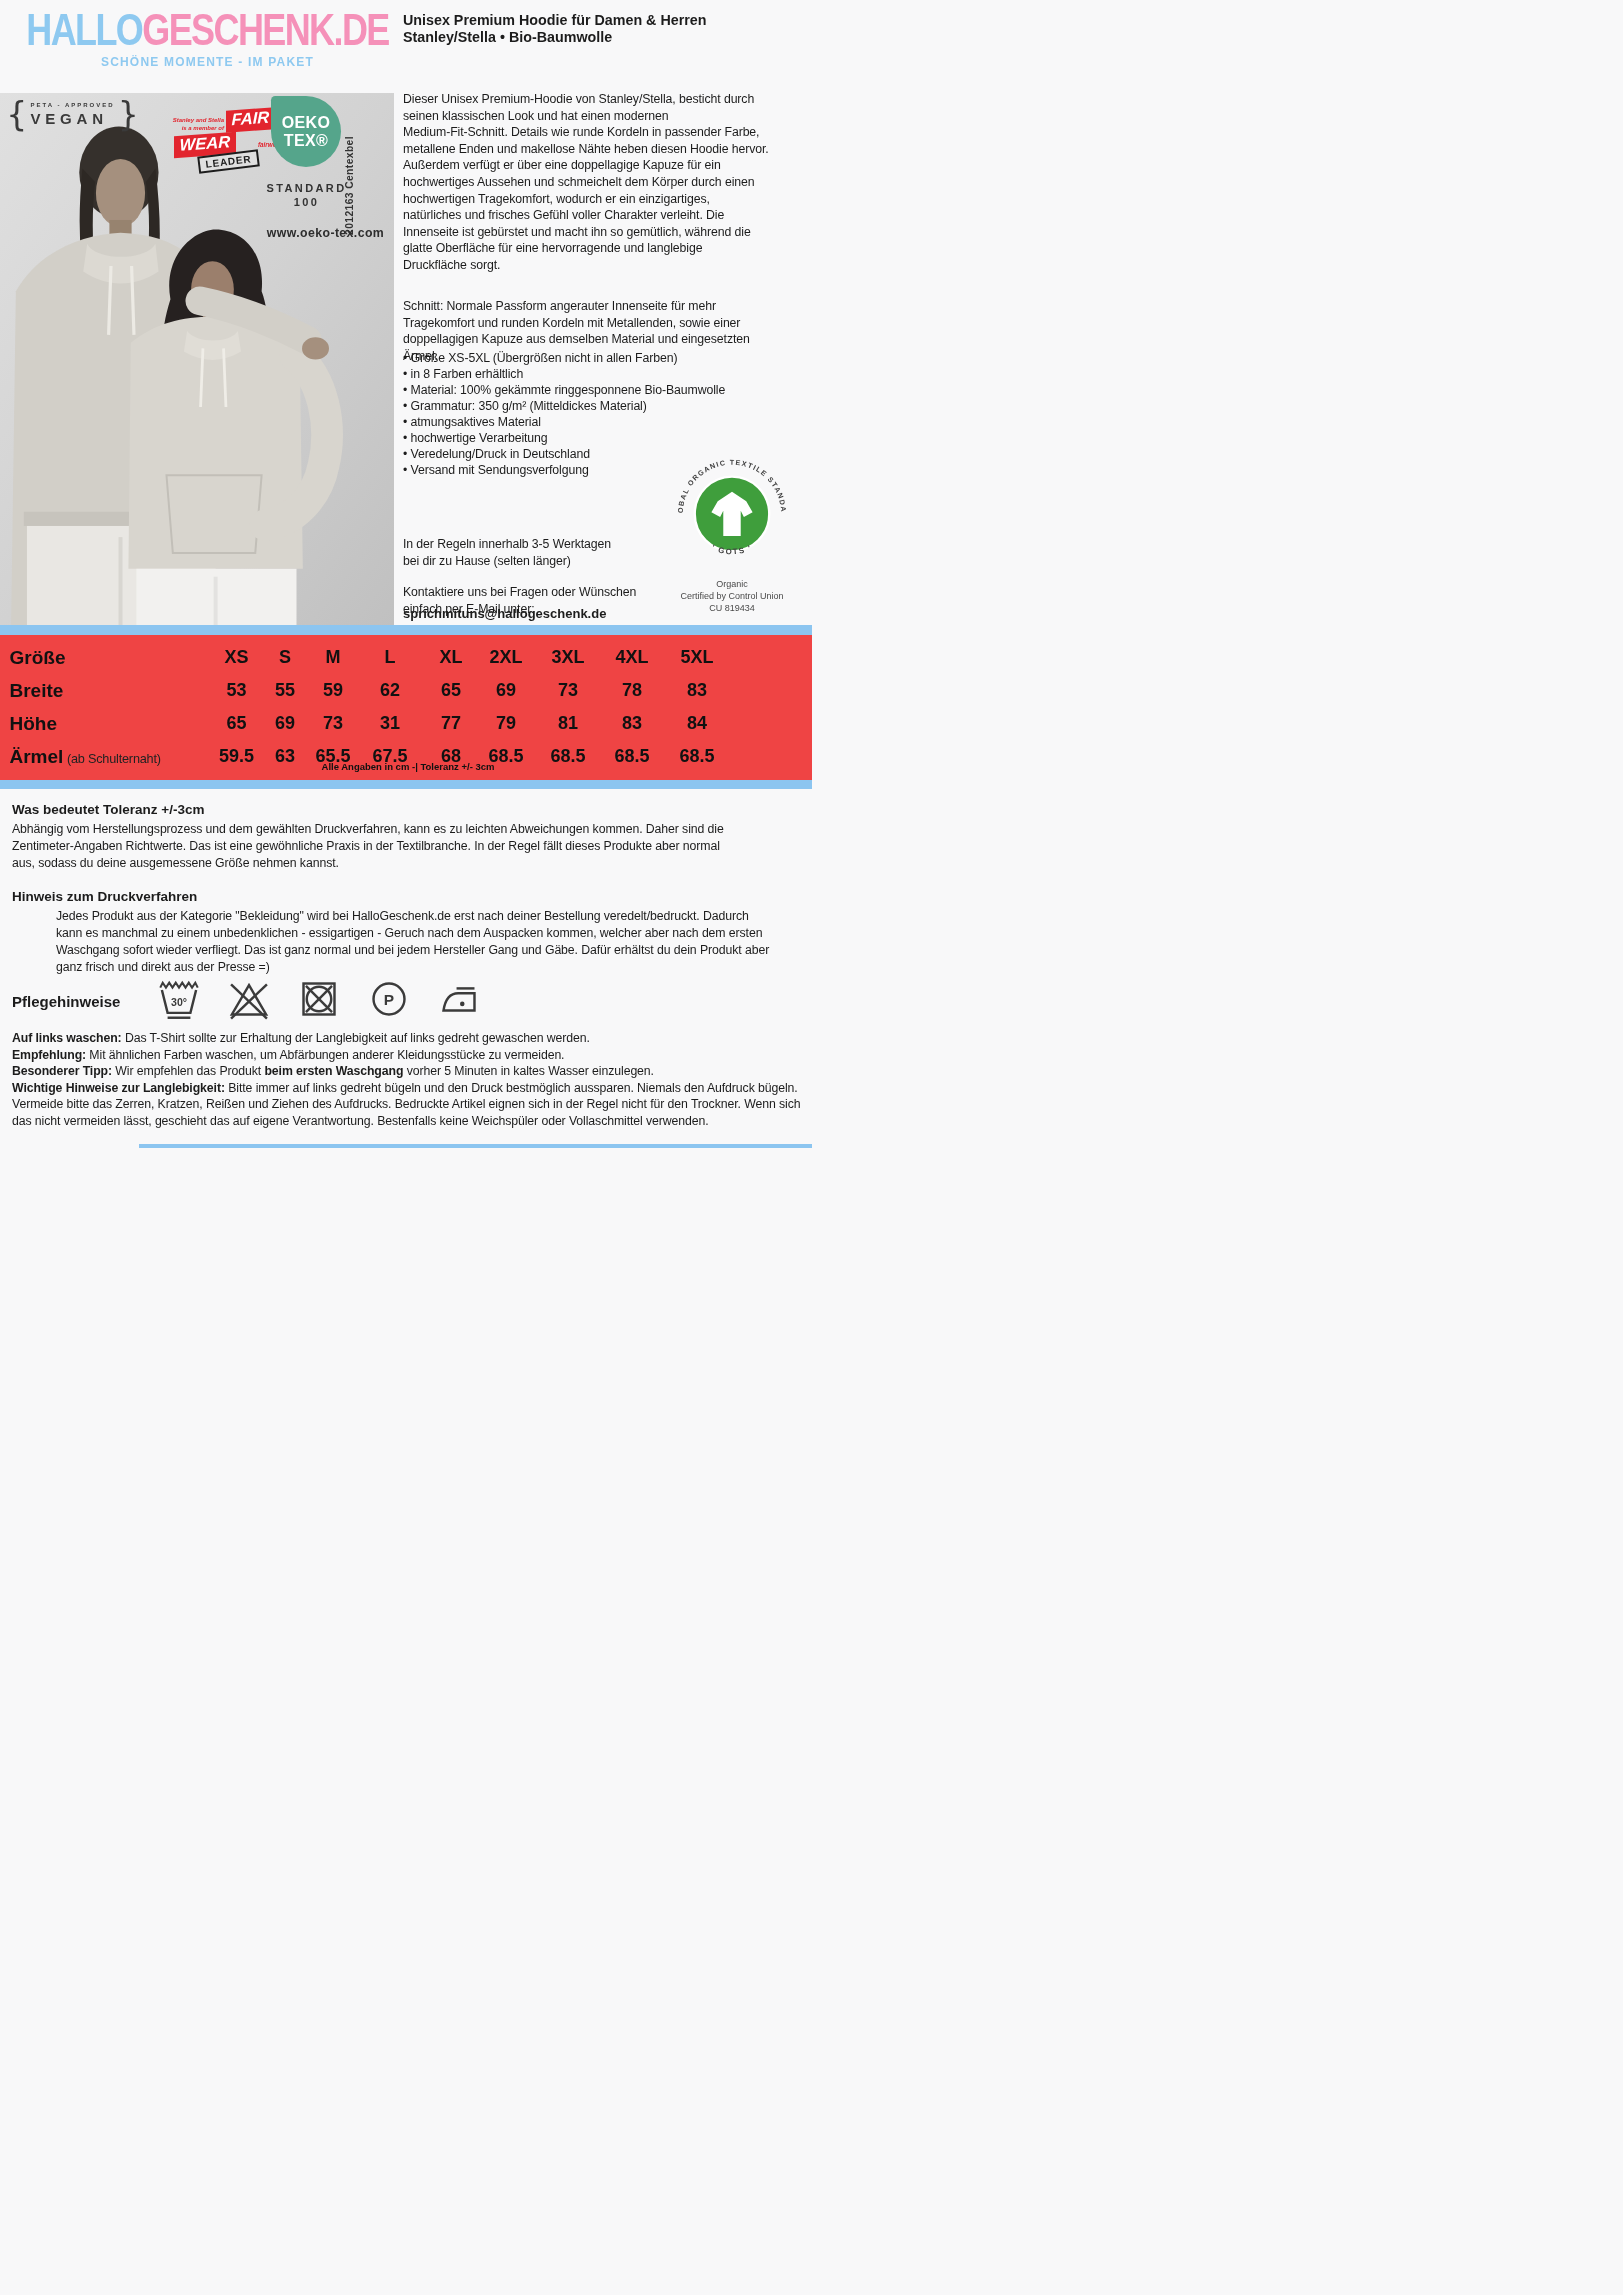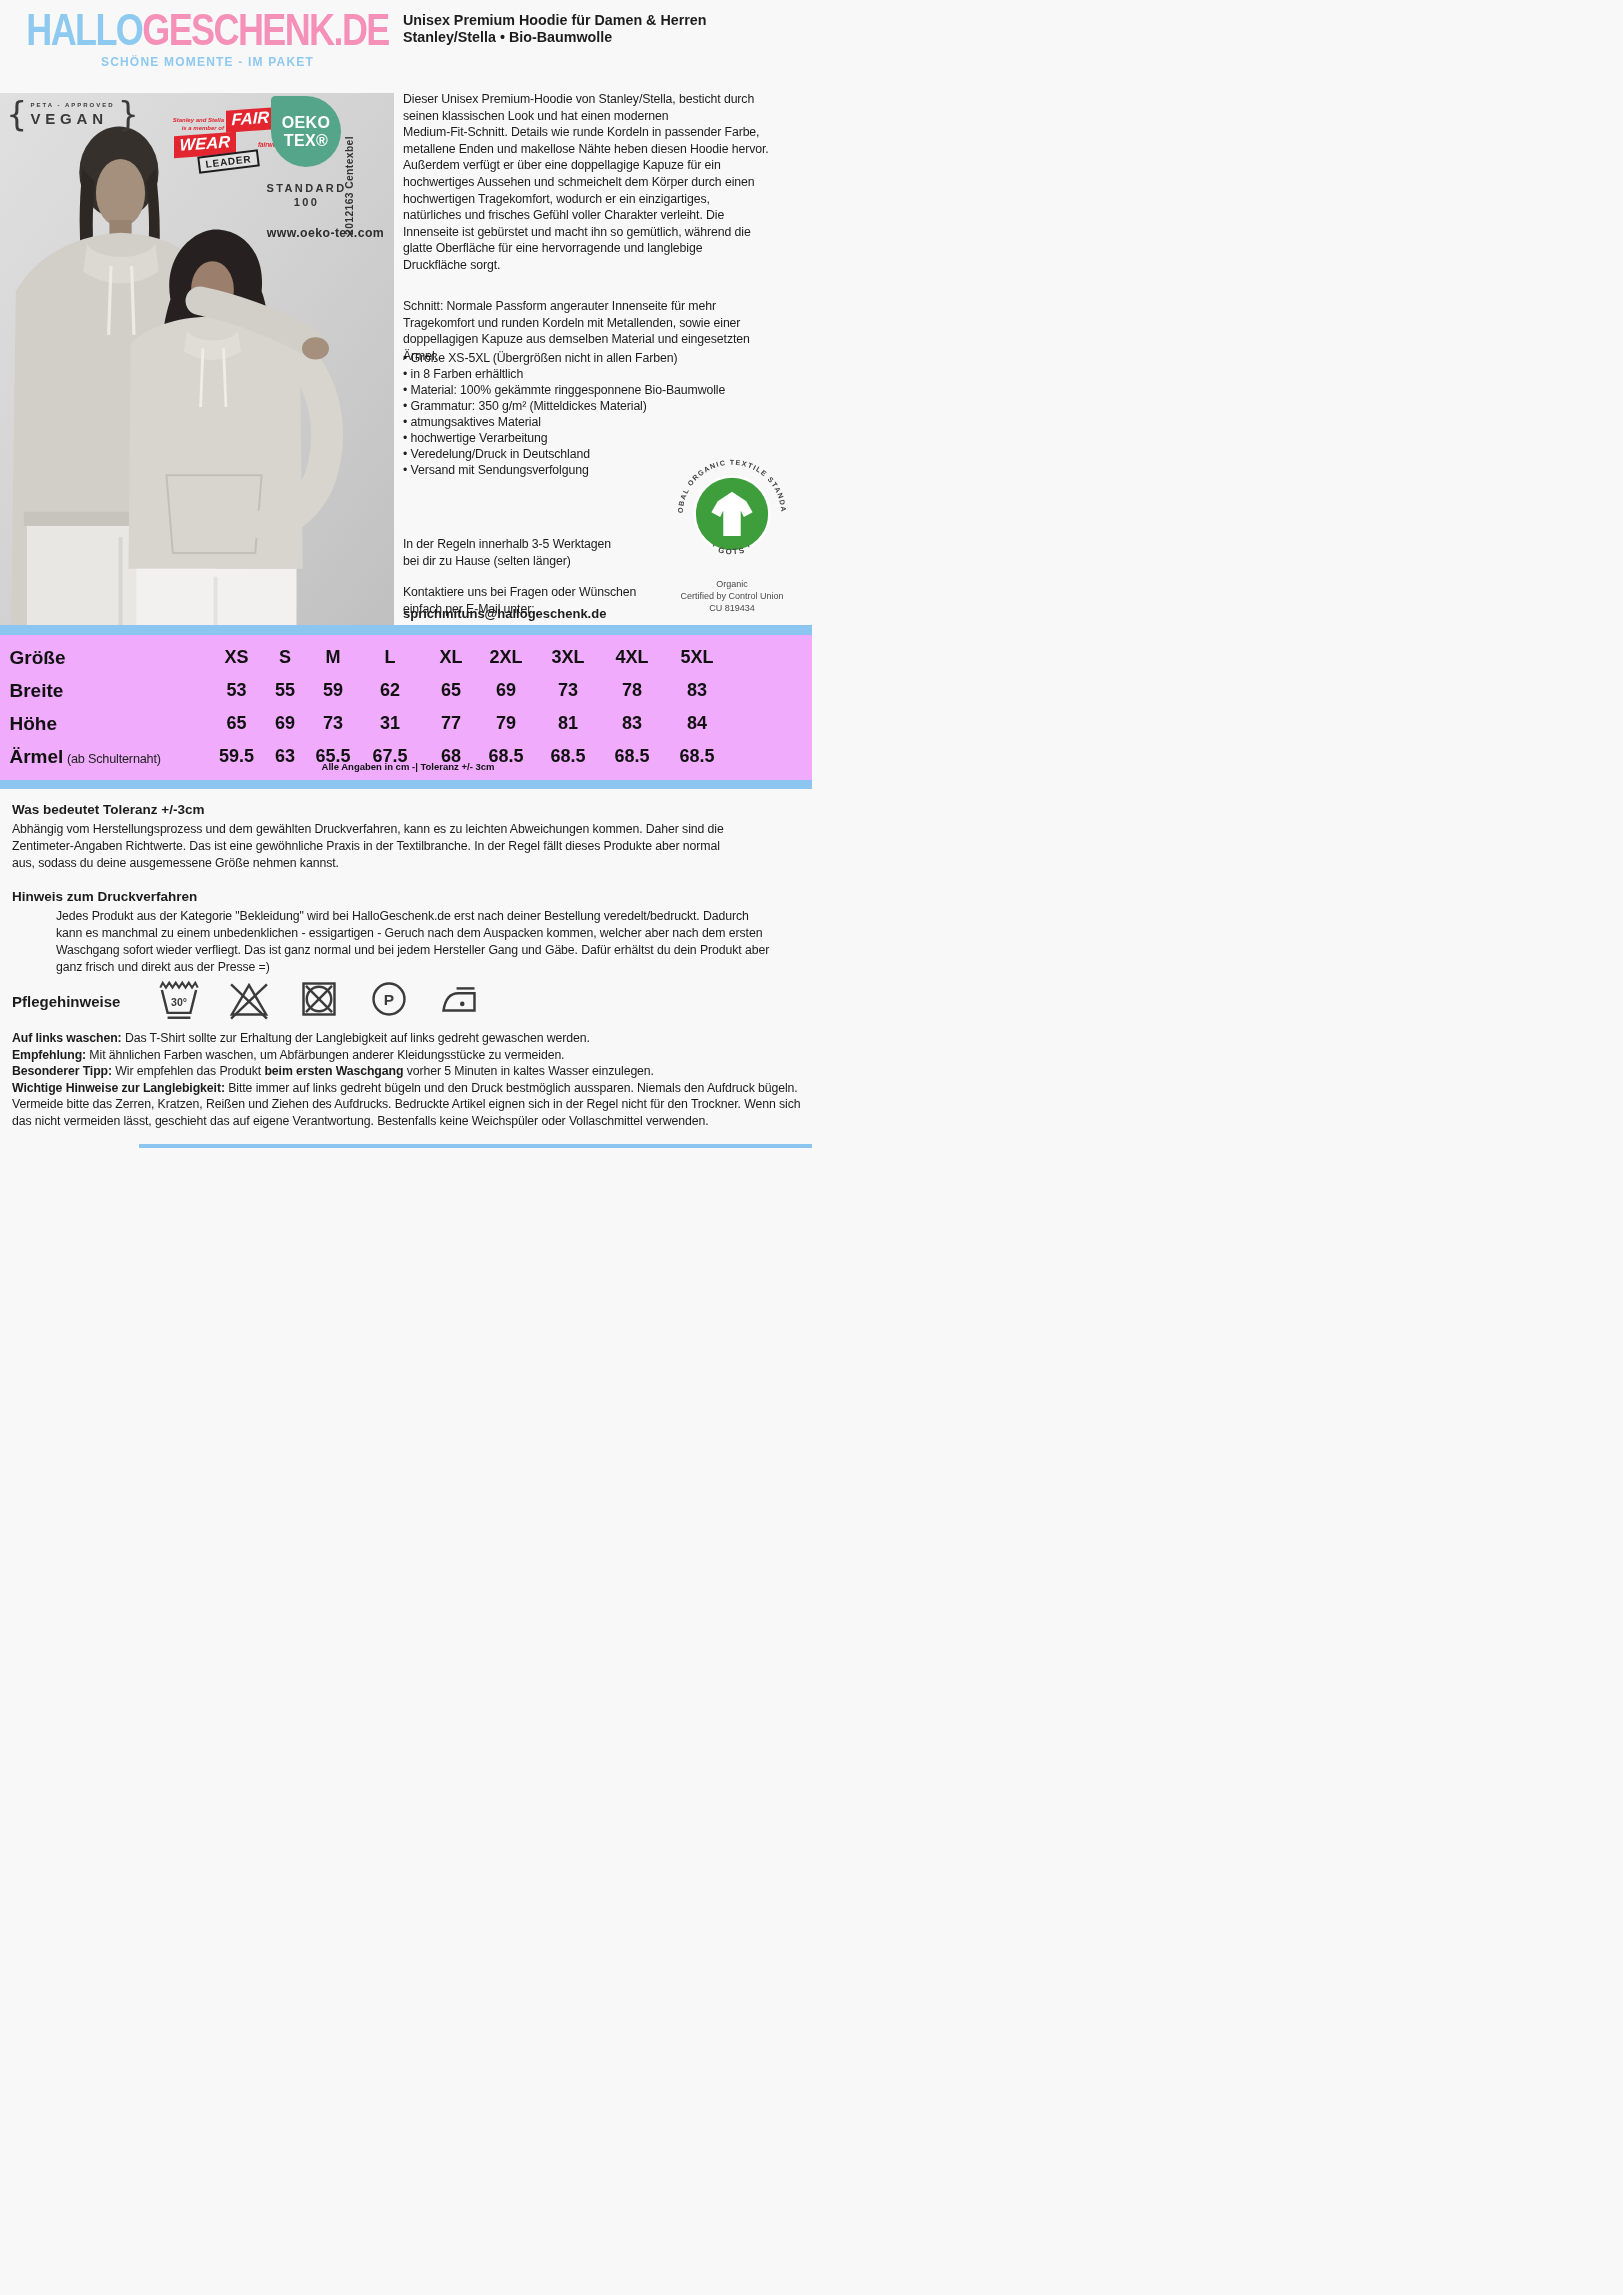--- a/index.html
+++ b/index.html
@@ -47,21 +47,21 @@
   #oeko-blob .oeko-word{color:#fff;font-weight:800;font-size:16px;line-height:1.1;letter-spacing:0.4px;}
   #oeko-standard{left:262px;top:89px;width:89px;text-align:center;color:#333;font-weight:700;
     font-size:11px;letter-spacing:2.4px;line-height:1.25;}
   #oeko-cert{left:344px;top:55px;width:32px;height:87px;writing-mode:vertical-rl;transform:rotate(180deg);
     color:#333;font-weight:700;font-size:10.3px;line-height:1.25;letter-spacing:0.4px;}
   #oeko-url{left:262px;top:133px;width:127px;text-align:center;color:#2e2e2e;font-weight:800;font-size:12.3px;letter-spacing:0.4px;}
   
   #gots{left:667px;top:452px;width:130px;text-align:center;}
   #gots-caption{margin-top:5px;font-size:9px;line-height:1.32;color:#4a4a4a;white-space:pre-line;}
   
-  #table-section{left:0;top:625px;width:812px;height:164px;background:#f0abfc;}
+  #table-section{left:0;top:625px;width:812px;height:164px;background:#ef4444;}
   .blue-bar{position:absolute;left:0;width:100%;height:9.5px;background:#8cc5f0;}
   #bar-top{top:0;} #bar-bottom{bottom:0;}
   #size-grid{position:absolute;left:9.5px;top:16px;width:793px;display:grid;
     grid-template-columns:201px 52px 45px 51px 63px 59px 51px 73px 55px 75px;
     grid-auto-rows:33px;align-items:center;}
   .t-label{font-weight:800;font-size:19px;color:#111;}
   .t-sub{font-weight:400;font-size:12.7px;letter-spacing:-0.2px;color:#222;margin-top:20px;}
   .t-head,.t-val{font-weight:800;font-size:18px;color:#111;text-align:center;}
   #table-note{position:absolute;left:2px;top:136px;width:100%;text-align:center;
     font-weight:800;font-size:9.5px;color:#111;}

